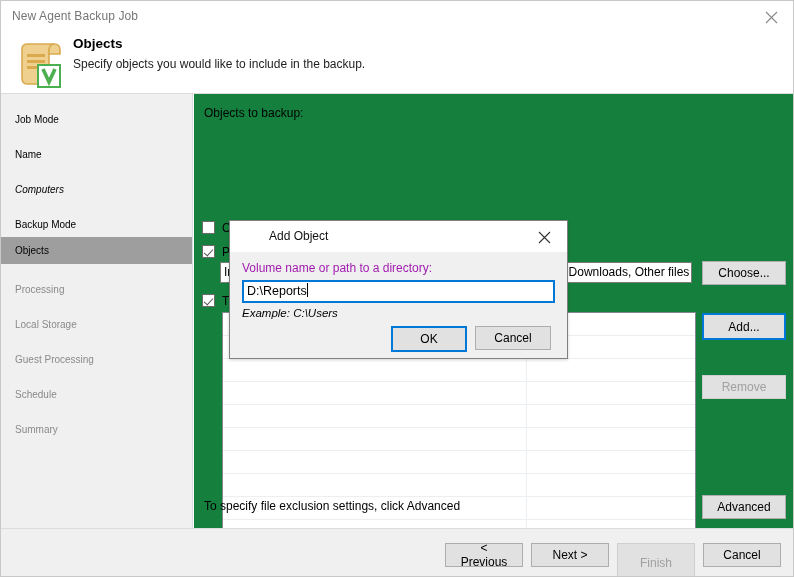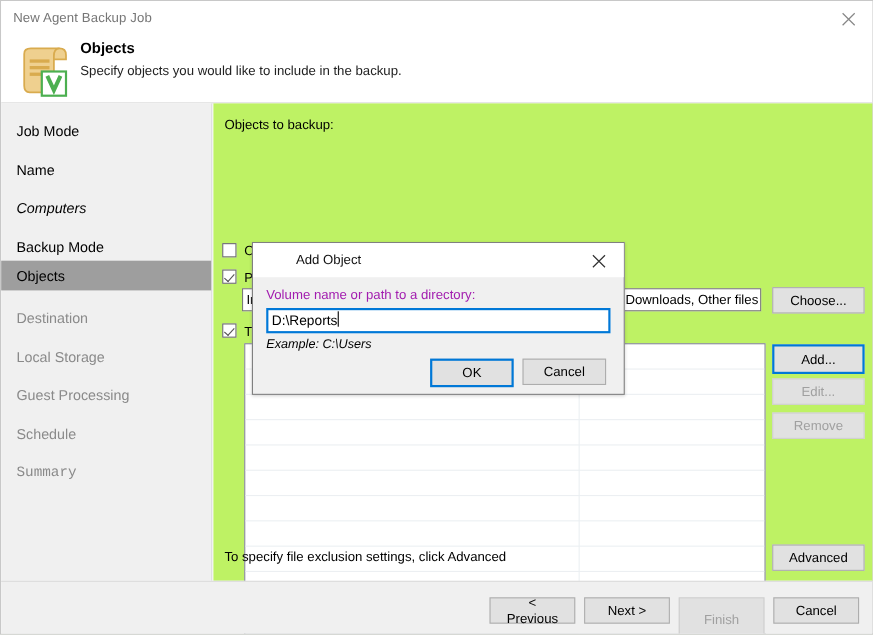--- a/index.html
+++ b/index.html
@@ -96,38 +96,38 @@
     box-sizing: border-box;
   }
   .nav-item {
     position: absolute;
     left: 0;
     width: 191px;
     height: 22px;
     line-height: 22px;
     padding-left: 14px;
     box-sizing: border-box;
-    font-size: 13px;
+    font-size: 10px;
     color: #000;
     cursor: default;
     white-space: nowrap;
   }
   .nav-item.dim { color: #8a8a8a; }
   .nav-item.selected {
     background: #9e9e9e;
     color: #000;
   }
 
   
   #content {
     position: absolute;
     left: 193px; top: 93px;
     width: 601px;
     height: 434px;
-    background: #bef264;
+    background: #15803d;
   }
   #objects-label {
     position: absolute;
     left: 10px;
     top: 12px;
     font-size: 12px;
   }
 
   .cbrow {
     position: absolute;
@@ -367,25 +367,25 @@
     <div id="header-title">Objects</div>
     <div id="header-subtitle">Specify objects you would like to include in the backup.</div>
   </div>
 
   <div id="sidebar">
     <div class="nav-item" style="top:15px;">Job Mode</div>
     <div class="nav-item" style="top:50px;">Name</div>
     <div class="nav-item" style="top:85px;font-style:italic;">Computers</div>
     <div class="nav-item" style="top:120px;">Backup Mode</div>
     <div class="nav-item selected" style="top:143px;height:27px;line-height:27px;">Objects</div>
-    <div class="nav-item dim" style="top:185px;">Destination</div>
+    <div class="nav-item dim" style="top:185px;">Processing</div>
     <div class="nav-item dim" style="top:220px;">Local Storage</div>
     <div class="nav-item dim" style="top:255px;">Guest Processing</div>
     <div class="nav-item dim" style="top:290px;">Schedule</div>
-    <div class="nav-item dim" style="top:325px;font-family:Liberation Mono, monospace;">Summary</div>
+    <div class="nav-item dim" style="top:325px;">Summary</div>
   </div>
 
   <div id="content">
 
     <div id="objects-label">Objects to backup:</div>
 
     <div class="cbrow" style="top:125px;">
       <span class="cbox"></span>
       <span class="cblabel">Operating system</span>
     </div>
@@ -412,21 +412,20 @@
       <div class="lb-row"></div>
       <div class="lb-row"></div>
       <div class="lb-row"></div>
       <div class="lb-row"></div>
       <div class="lb-row"></div>
       <div class="lb-row"></div>
     </div>
 
     <button class="btn" id="btn-choose">Choose...</button>
     <button class="btn focus" id="btn-add">Add...</button>
-    <button class="btn disabled" id="btn-edit">Edit...</button>
     <button class="btn disabled" id="btn-remove">Remove</button>
     <button class="btn" id="btn-advanced">Advanced</button>
 
     <div id="hint-text">To specify file exclusion settings, click Advanced</div>
   </div>
 
   <div id="footer">
     <button class="btn" id="btn-previous">&lt; Previous</button>
     <button class="btn" id="btn-next">Next &gt;</button>
     <button class="btn disabled" id="btn-finish">Finish</button>

